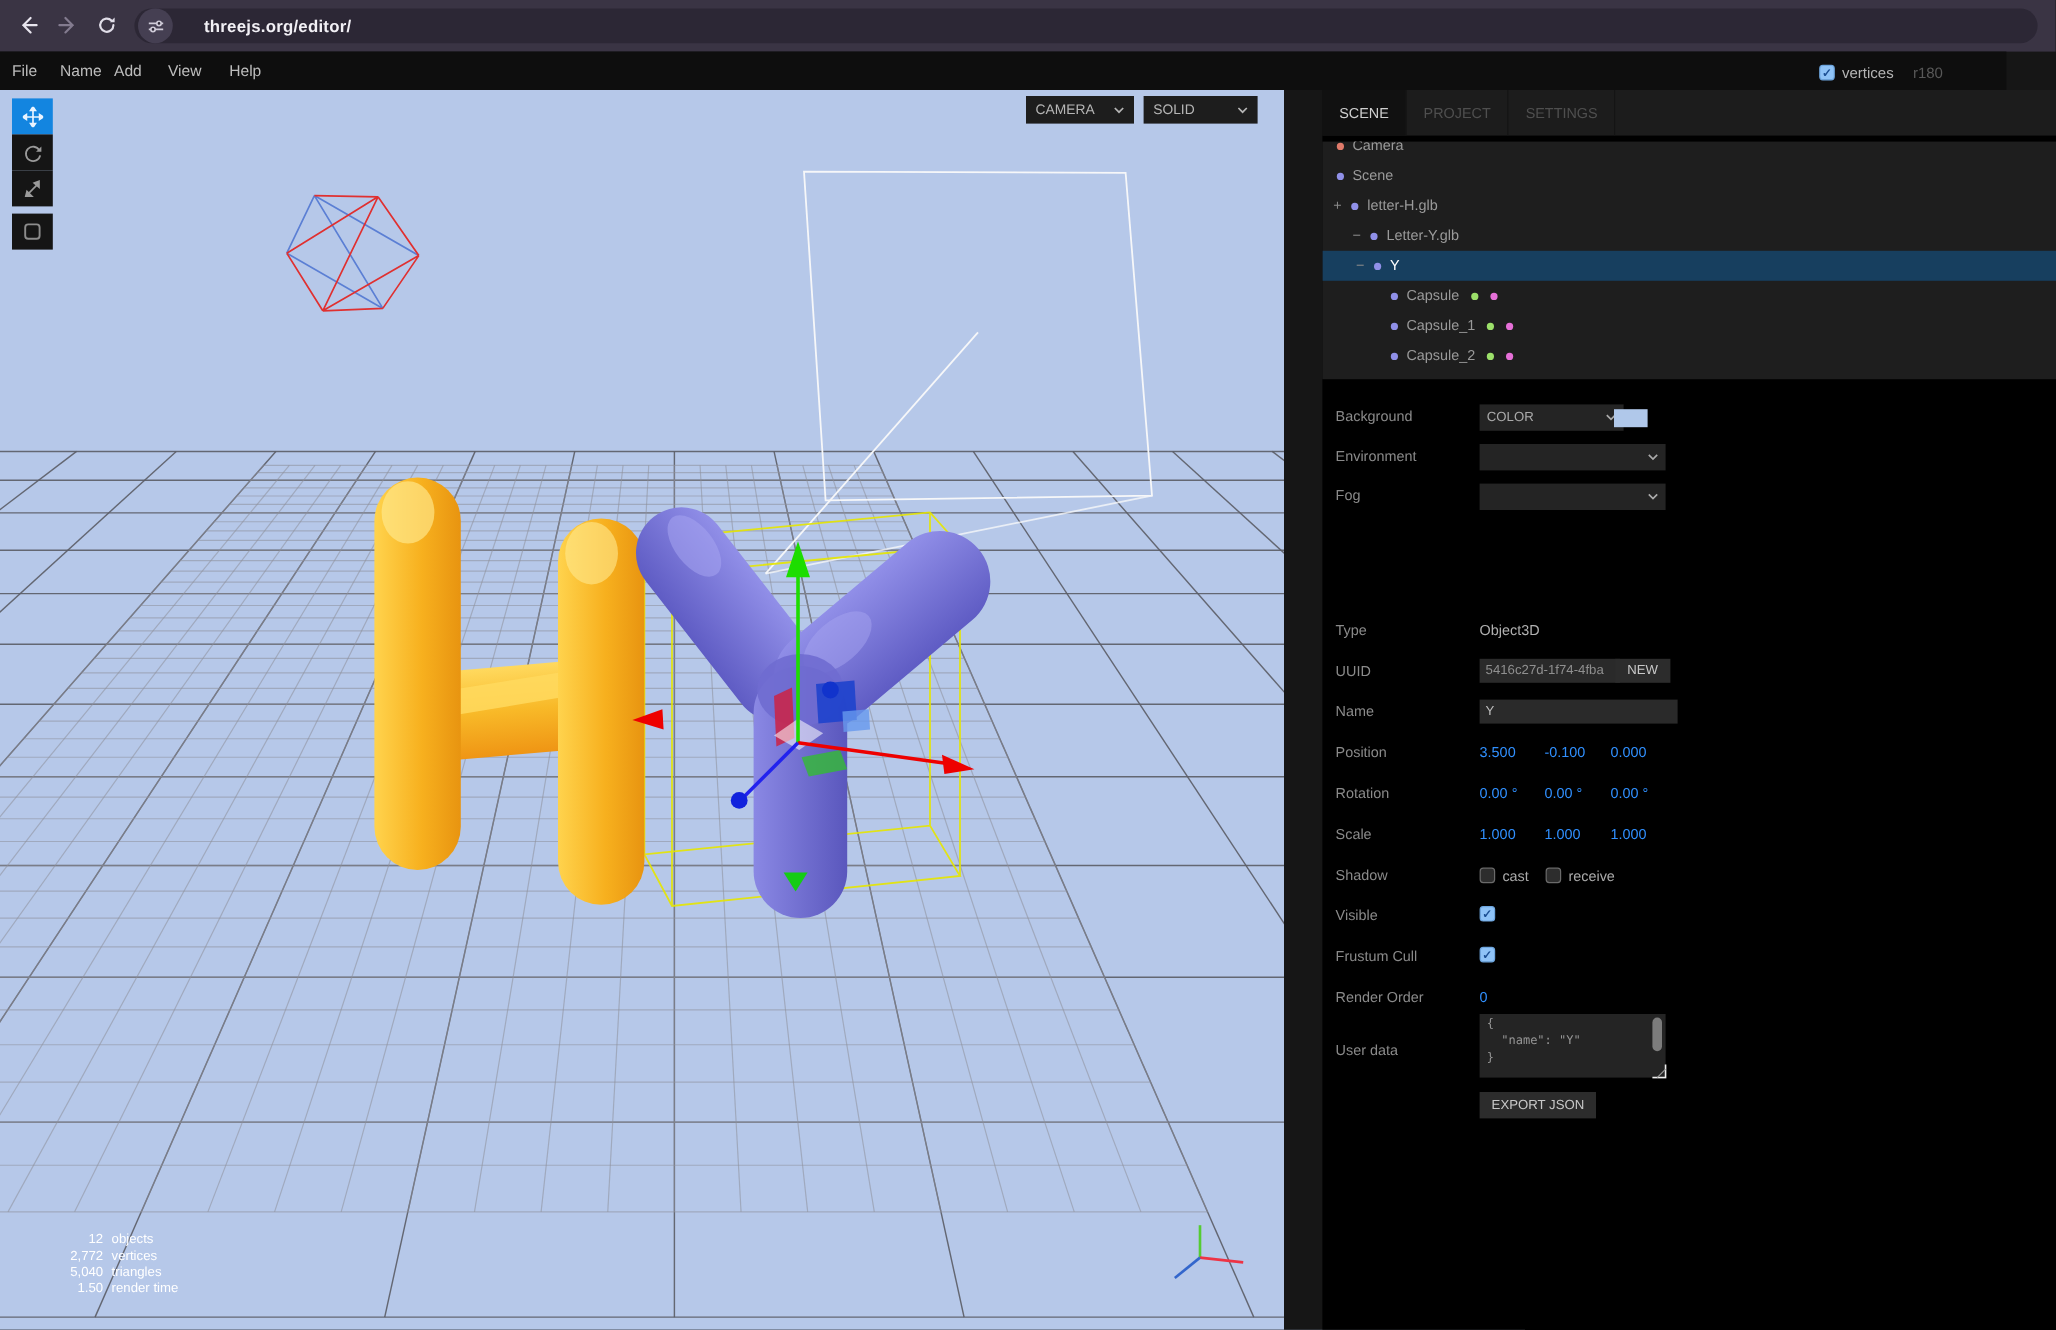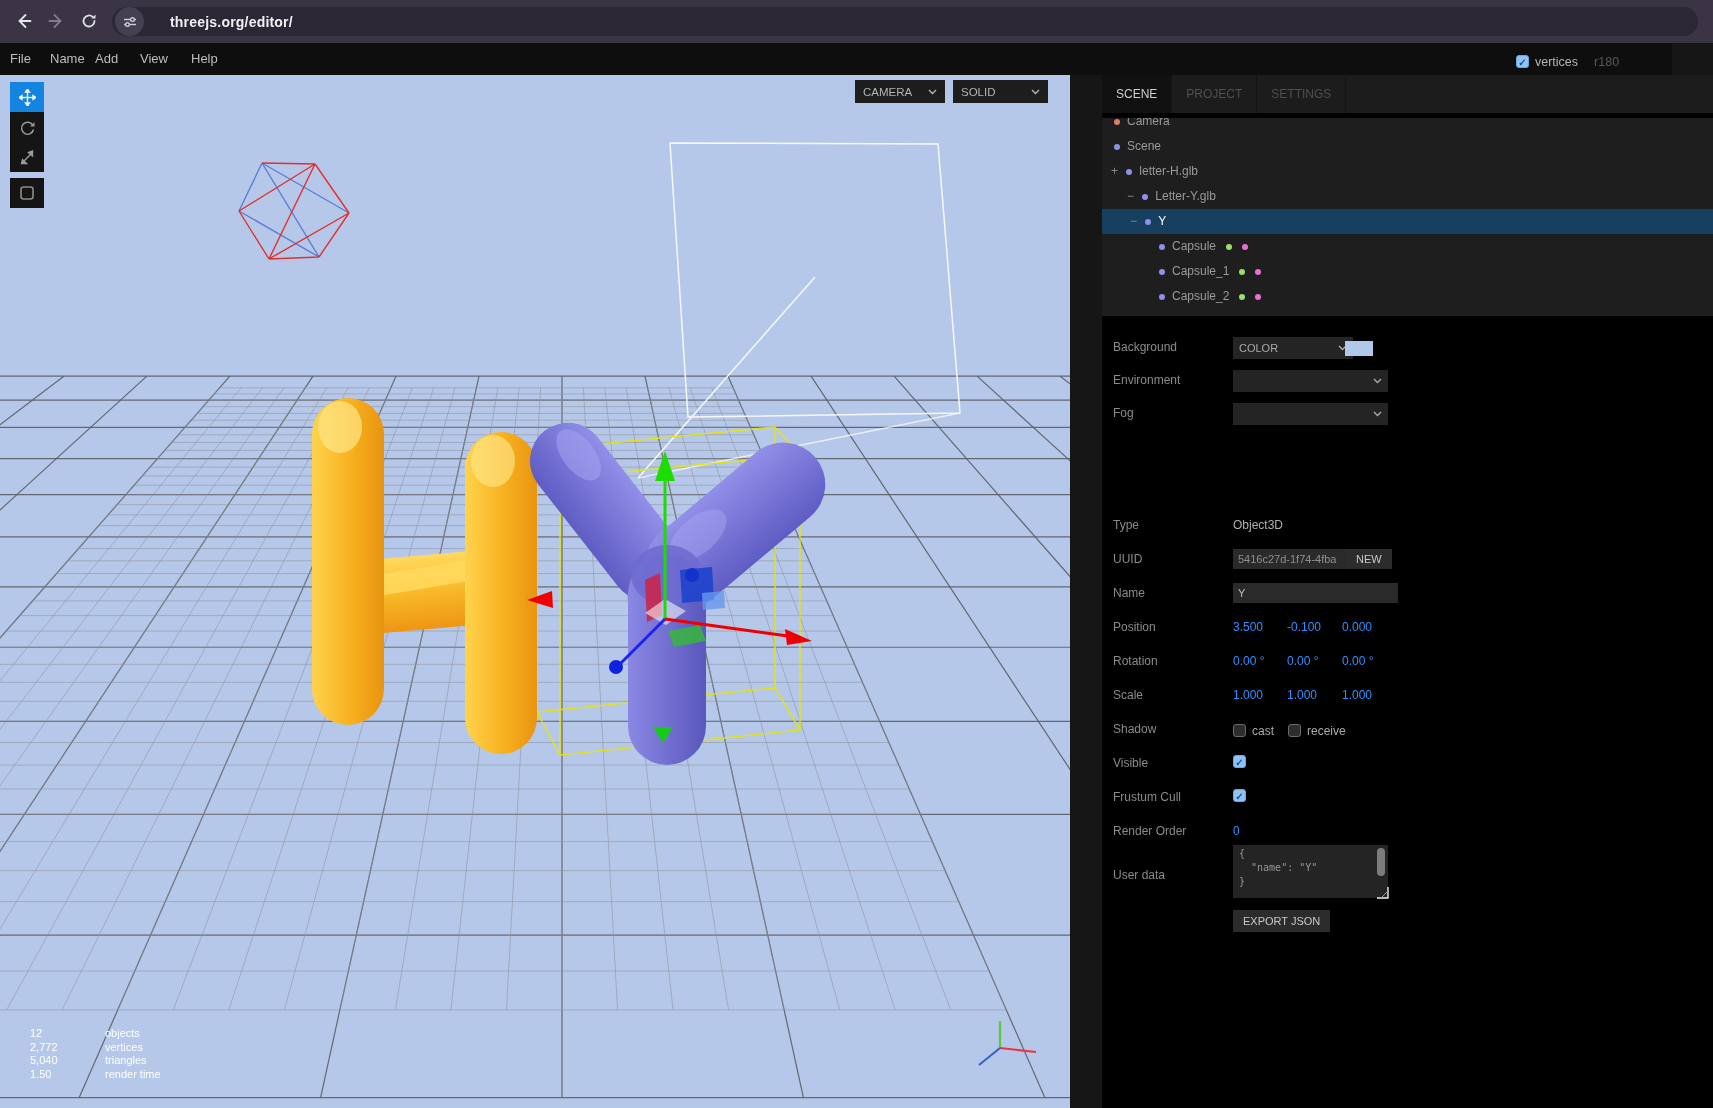--- a/index.html
+++ b/index.html
@@ -30,21 +30,21 @@
   .tool-btn{width:34px;height:30px;background:#151515;display:flex;align-items:center;justify-content:center;cursor:pointer;}
   .tool-btn.active{background:#1385e0;}
   .tool-gap{height:6px;}
   
   .vp-select{position:absolute;top:5px;height:23px;background:#1d1d1d;color:#b5b5b5;font-size:11.5px;
      display:flex;align-items:center;padding:0 8px;cursor:pointer;box-sizing:border-box;}
   .vp-select .lbl{flex:1;}
   .chev{margin-left:8px;}
   
   #stats{position:absolute;left:30px;top:952px;color:#ffffff;font-size:11px;line-height:13.5px;}
-  #stats .num{display:inline-block;width:56px;text-align:left;margin-right:19px;}
+  #stats .num{display:inline-block;width:56px;text-align:right;margin-right:7px;}
   
   #sidepanel{position:absolute;left:1070px;top:75px;width:643px;height:1033px;background:#000000;margin-left:32px;}
   .tabbar{position:absolute;left:0;width:643px;height:38px;background:#1c1c1c;display:flex;}
   .tab{height:38px;line-height:38px;padding:0 14px;font-size:12px;color:#4f4f4f;cursor:pointer;border-right:1px solid #141414;}
   .tab.sel{background:#111;color:#cfcfcf;}
   #outliner{position:absolute;left:0;top:43px;width:636px;height:198px;background:#1e1e1e;overflow:hidden;}
   .orow{position:relative;height:25px;line-height:25px;font-size:12px;color:#9a9a9a;cursor:pointer;white-space:nowrap;}
   .orow.sel{background:var(--selection,#173f5f);color:#fff;}
   .dot{display:inline-block;width:6px;height:6px;border-radius:50%;vertical-align:middle;margin-right:7px;}
   .dot.obj{background:var(--dot_object,#9090e8);}

